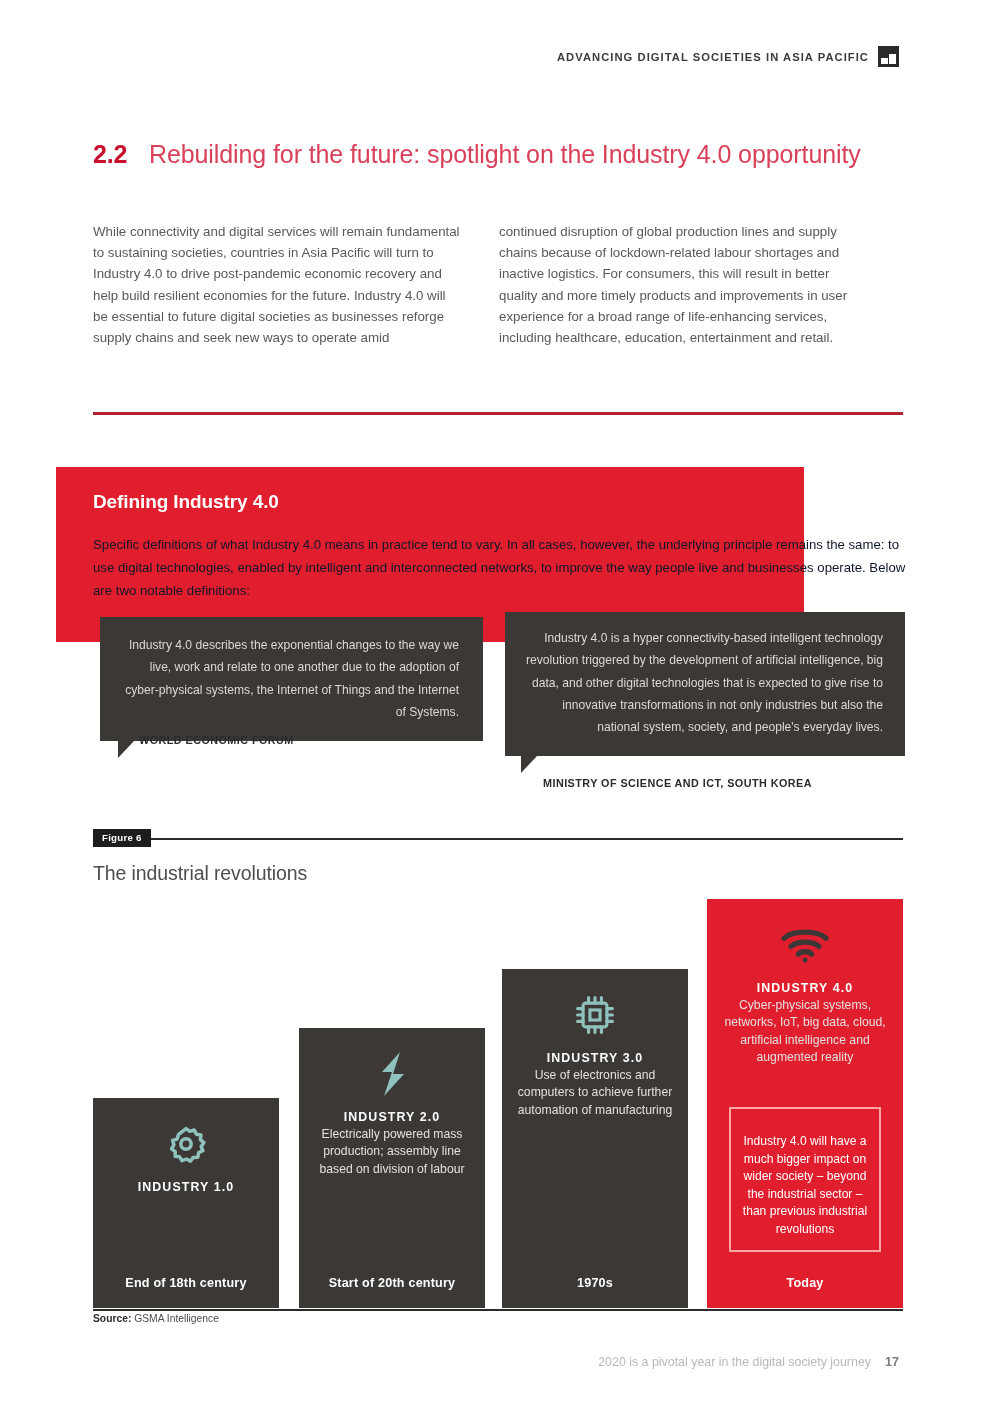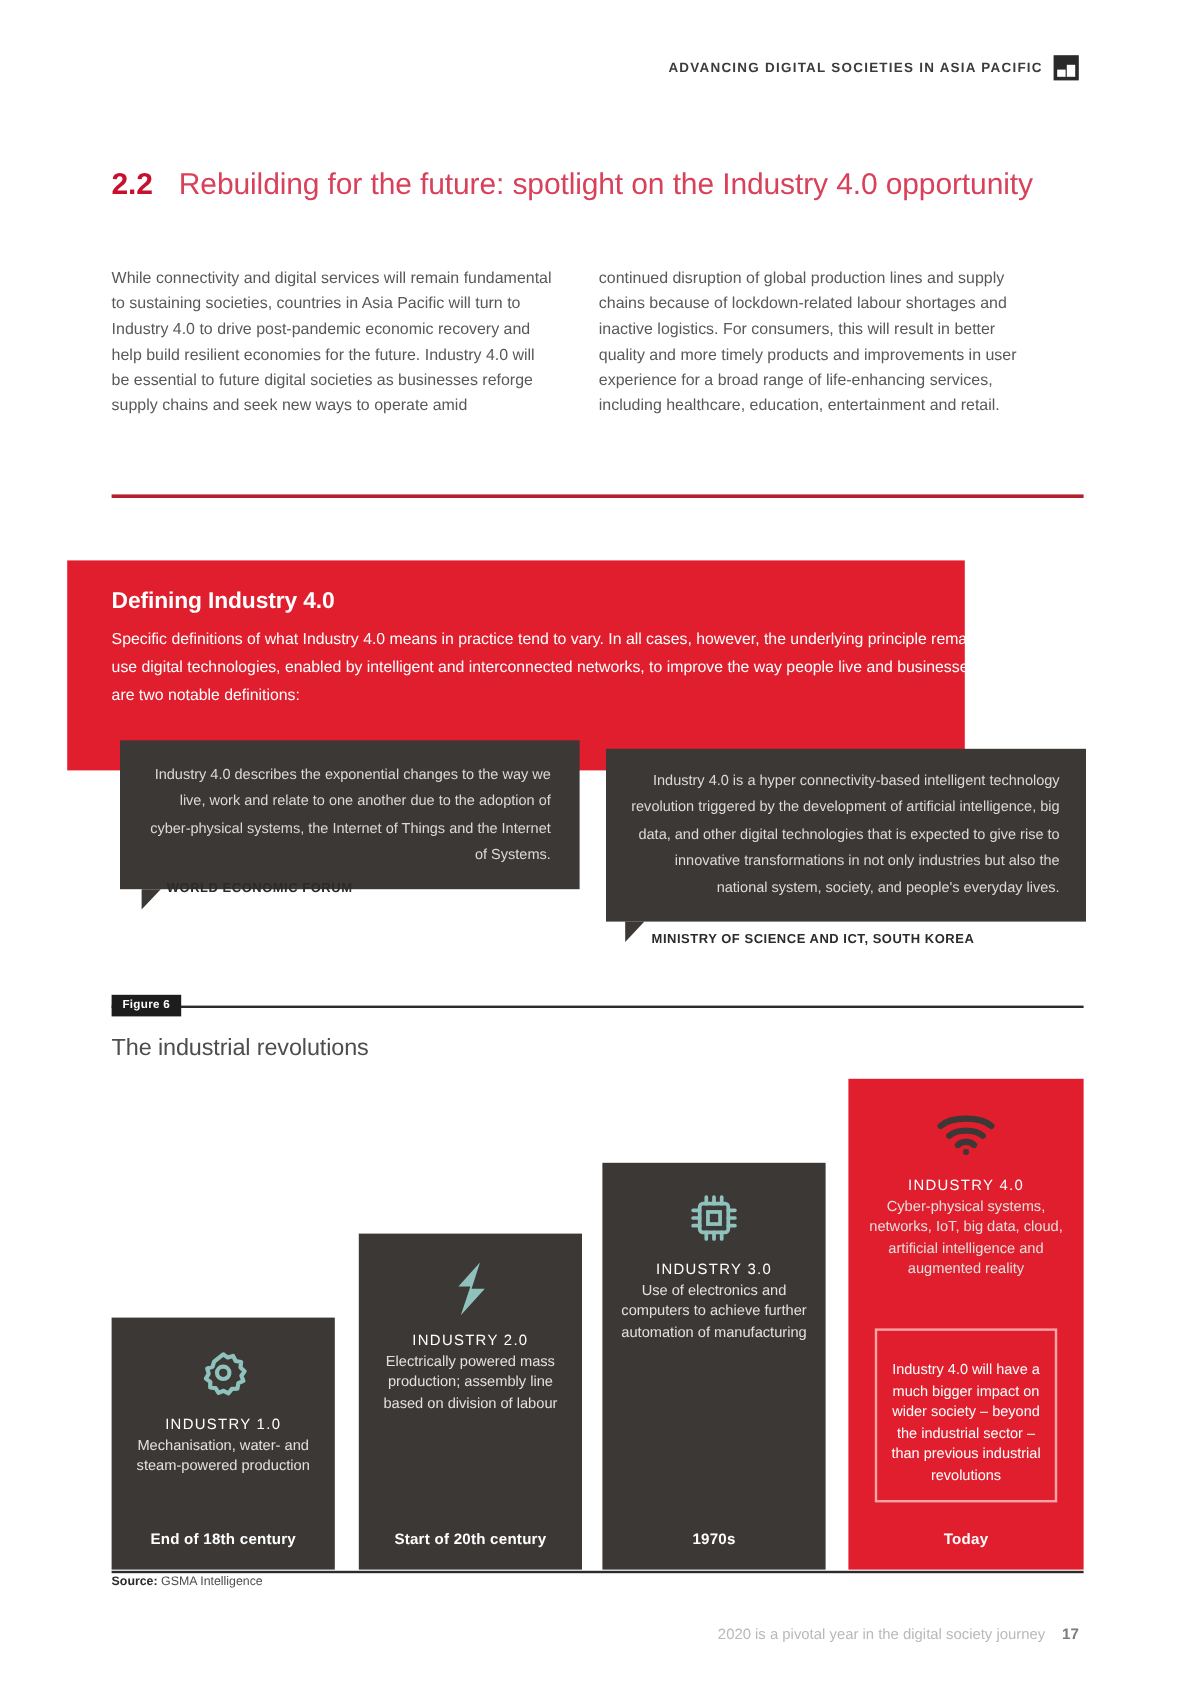--- a/index.html
+++ b/index.html
@@ -65,22 +65,22 @@
   .red-panel {
     position: absolute; left: 56px; top: 467px;
     width: 748px; height: 175px; background: #e01e2d;
   }
   .red-panel-title {
     position: absolute; left: 37px; top: 24px;
     font-size: 19px; font-weight: 700; color: #ffffff;
     letter-spacing: -0.1px;
   }
   .red-panel-body {
-    position: absolute; left: 37px; top: 54px; width: 820px;
-    font-size: 13.2px; line-height: 23px; color: #ffffff;
+    position: absolute; left: 37px; top: 66px; width: 820px;
+    font-size: 13.2px; line-height: 23px; color: #0f172a;
   }
 
   
   .quote {
     position: absolute; background: #3b3836;
   }
   .quote-text {
     font-size: 12.1px; line-height: 22.3px; color: #ddd9d6; text-align: right;
   }
   .quote-tail {
@@ -90,21 +90,21 @@
   }
   .quote-src {
     position: absolute; font-size: 10.8px; font-weight: 700;
     letter-spacing: 0.45px; color: #2b2b2b; white-space: nowrap;
   }
 
   #quote-wef { left: 100px; top: 617px; width: 383px; padding: 17px 24px 18px 18px; }
   #quote-wef .quote-tail { left: 18px; top: 100%; }
   #quote-wef-src { left: 139px; top: 734px; }
 
-  #quote-mos { left: 505px; top: 612px; width: 400px; padding: 15px 22px 18px 15px; margin-top: 12px; }
+  #quote-mos { left: 505px; top: 612px; width: 400px; padding: 15px 22px 18px 15px; }
   #quote-mos .quote-tail { left: 16px; top: 100%; }
   #quote-mos-src { left: 543px; top: 777px; }
 
   
   .fig-rule {
     position: absolute; left: 93px; top: 838px;
     width: 810px; height: 2px; background: #2b2b2b;
   }
   .fig-tag {
     position: absolute; left: 93px; top: 829px;
@@ -120,21 +120,21 @@
   .rev-col {
     position: absolute; width: 186px;
     background: #3b3836;
     display: flex; flex-direction: column; align-items: center;
     padding-top: 20px;
   }
   .rev-col.accent { background: #e01e2d; width: 196px; }
 
   .rev-icon { height: 52px; display: flex; align-items: center; justify-content: center; margin-bottom: 10px; }
   .rev-name {
-    font-size: 12.4px; font-weight: 400; letter-spacing: 1.1px;
+    font-size: 12.4px; font-weight: 700; letter-spacing: 1.1px;
     color: #ffffff; margin-bottom: 2px;
   }
   .rev-desc {
     font-size: 12.2px; line-height: 17.4px; color: #e3e0dd;
     text-align: center; padding: 0 14px;
   }
   .rev-date {
     position: absolute; bottom: 18px; left: 0; right: 0;
     text-align: center; font-size: 12.6px; font-weight: 700;
     color: #ffffff; letter-spacing: 0.2px;
@@ -220,21 +220,20 @@
   <div class="fig-title">The industrial revolutions</div>
 
   <div class="rev-col" id="rev1">
     <div class="rev-icon">
       <svg width="40" height="40" viewBox="0 0 48 48" fill="none" stroke="#8fc2bd" stroke-width="4.2" stroke-linejoin="round">
         <path d="M24 5.5 l4.6 3.3 5.3-1.6 2.6 5 5.4 1 -0.6 5.5 4.1 3.7 -3.2 4.5 2 5.2 -5 2.3 -1 5.4 -5.5 0.3 -3.4 4.4 -4.9-2.5 -5.1 2.1 -2.9-4.7 -5.4-0.8 0.1-5.5 -4.4-3.3 2.8-4.8 -1.5-5.3 5.3-1.7 1.6-5.2z"></path>
         <circle cx="24" cy="24" r="6.2"></circle>
       </svg>
     </div>
     <div class="rev-name">INDUSTRY 1.0</div>
-    <div class="rev-desc">Mechanisation, water- and steam-powered production</div>
     <div class="rev-date">End of 18th century</div>
   </div>
 
   <div class="rev-col" id="rev2">
     <div class="rev-icon">
       <svg width="44" height="48" viewBox="0 0 44 48" fill="#8fc2bd">
         <path d="M30 2 L12 22 L22 22 L14 46 L34 24 L23 24 Z"></path>
         <path d="M10 26 L19 26 L16 33 L5 33 Z" opacity="0"></path>
       </svg>
     </div>

